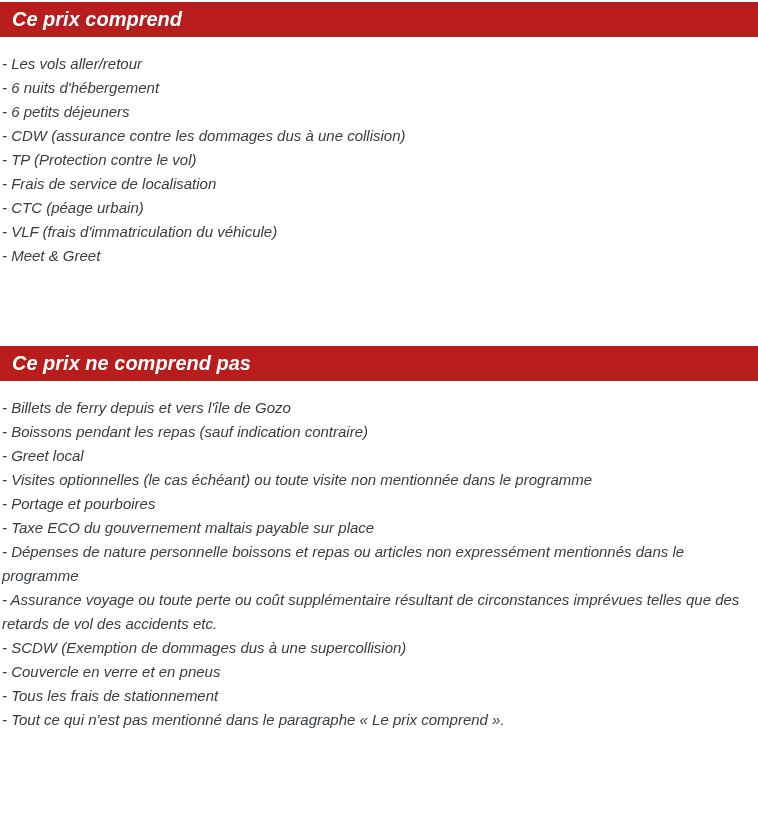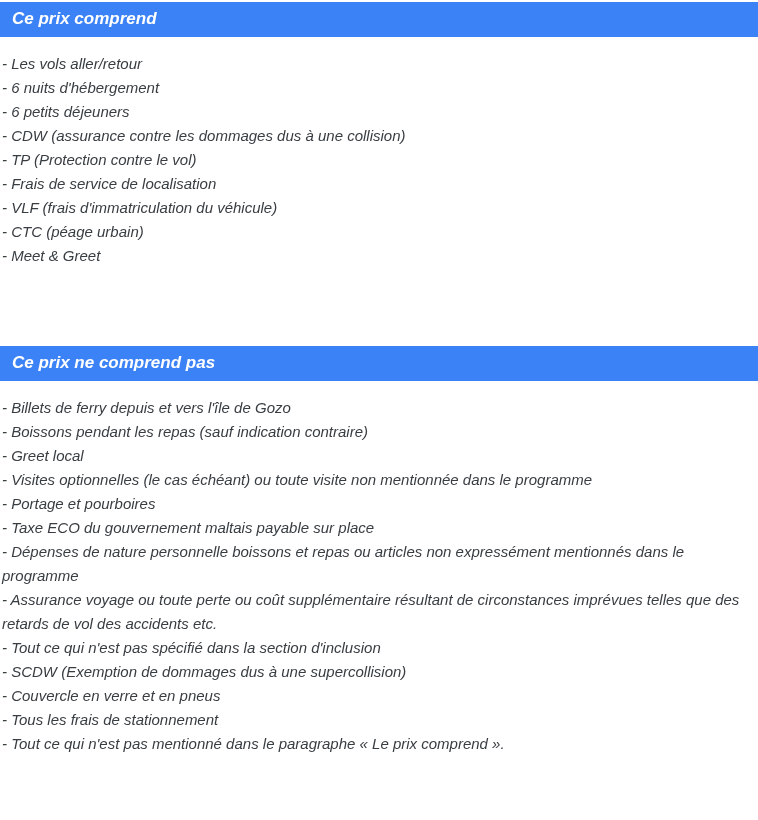--- a/index.html
+++ b/index.html
@@ -12,25 +12,25 @@
     font-family: "Liberation Sans", sans-serif;
     font-style: italic;
     color: #383d42;
   }
   .page {
     width: 758px;
     padding-top: 2px;
     box-sizing: border-box;
   }
   .section-header {
-    background: #3b82f6;
+    background: #b91c1c;
     color: #ffffff;
     font-weight: bold;
     font-style: italic;
-    font-size: 17px;
+    font-size: 20px;
     line-height: 22px;
     padding: 6px 12px 7px 12px;
   }
   .items {
     padding: 15px 0 0 2px;
   }
   .items.first {
     margin-bottom: 78px;
   }
   .items.second {
@@ -50,38 +50,37 @@
 
   <div class="section">
     <div class="section-header">Ce prix comprend</div>
     <div class="items first">
         <p class="list-item">- Les vols aller/retour</p>
         <p class="list-item">- 6 nuits d'hébergement</p>
         <p class="list-item">- 6 petits déjeuners</p>
         <p class="list-item">- CDW (assurance contre les dommages dus à une collision)</p>
         <p class="list-item">- TP (Protection contre le vol)</p>
         <p class="list-item">- Frais de service de localisation</p>
+        <p class="list-item">- CTC (péage urbain)</p>
         <p class="list-item">- VLF (frais d'immatriculation du véhicule)</p>
-        <p class="list-item">- CTC (péage urbain)</p>
         <p class="list-item">- Meet &amp; Greet</p>
       </div>
   </div>
 
   <div class="section">
     <div class="section-header">Ce prix ne comprend pas</div>
     <div class="items second">
         <p class="list-item">- Billets de ferry depuis et vers l'île de Gozo</p>
         <p class="list-item">- Boissons pendant les repas (sauf indication contraire)</p>
         <p class="list-item">- Greet local</p>
         <p class="list-item">- Visites optionnelles (le cas échéant) ou toute visite non mentionnée dans le programme</p>
         <p class="list-item">- Portage et pourboires</p>
         <p class="list-item">- Taxe ECO du gouvernement maltais payable sur place</p>
         <p class="list-item">- Dépenses de nature personnelle boissons et repas ou articles non expressément mentionnés dans le programme</p>
         <p class="list-item">- Assurance voyage ou toute perte ou coût supplémentaire résultant de circonstances imprévues telles que des retards de vol des accidents etc.</p>
-        <p class="list-item">- Tout ce qui n'est pas spécifié dans la section d'inclusion</p>
         <p class="list-item">- SCDW (Exemption de dommages dus à une supercollision)</p>
         <p class="list-item">- Couvercle en verre et en pneus</p>
         <p class="list-item">- Tous les frais de stationnement</p>
         <p class="list-item">- Tout ce qui n'est pas mentionné dans le paragraphe « Le prix comprend ».</p>
       </div>
   </div>
 
 </div>
 
 </body></html>

